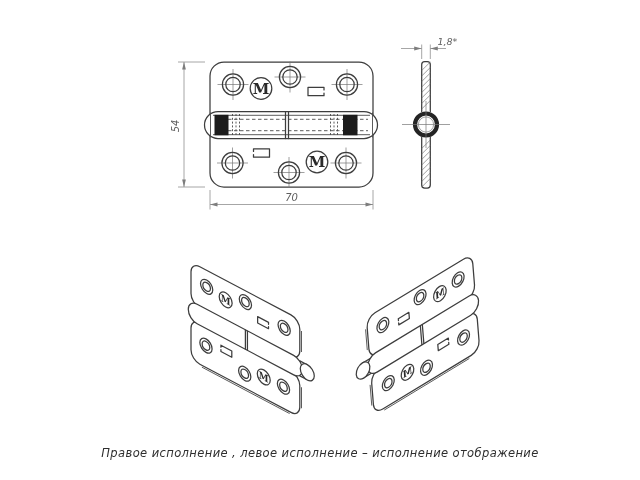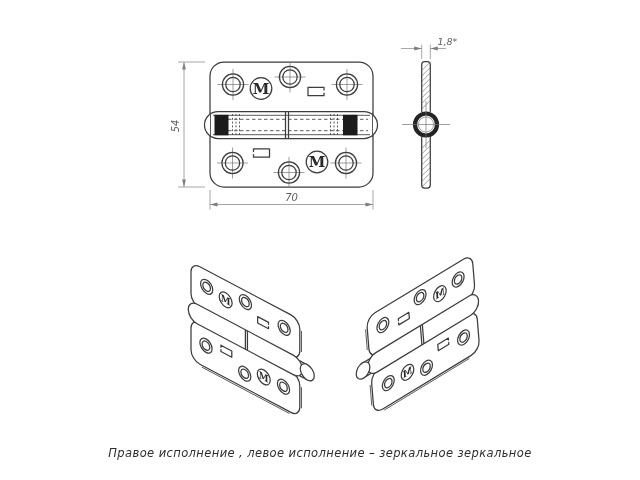--- a/index.html
+++ b/index.html
@@ -212,14 +212,14 @@
 
     <g transform="matrix(0.68,0.36,0,0.75,191,262)">
       <use href="#isoHinge"></use>
     </g>
 
     <g transform="matrix(-0.66,0.40,0.06,0.74,472,254)">
       <use href="#isoHinge"></use>
     </g>
   </svg>
 
-  <div class="caption">Правое исполнение , левое исполнение – зеркальное зеркальное</div>
+  <div class="caption">Правое исполнение , левое исполнение – исполнение отображение</div>
 </div>
 
 </body></html>

